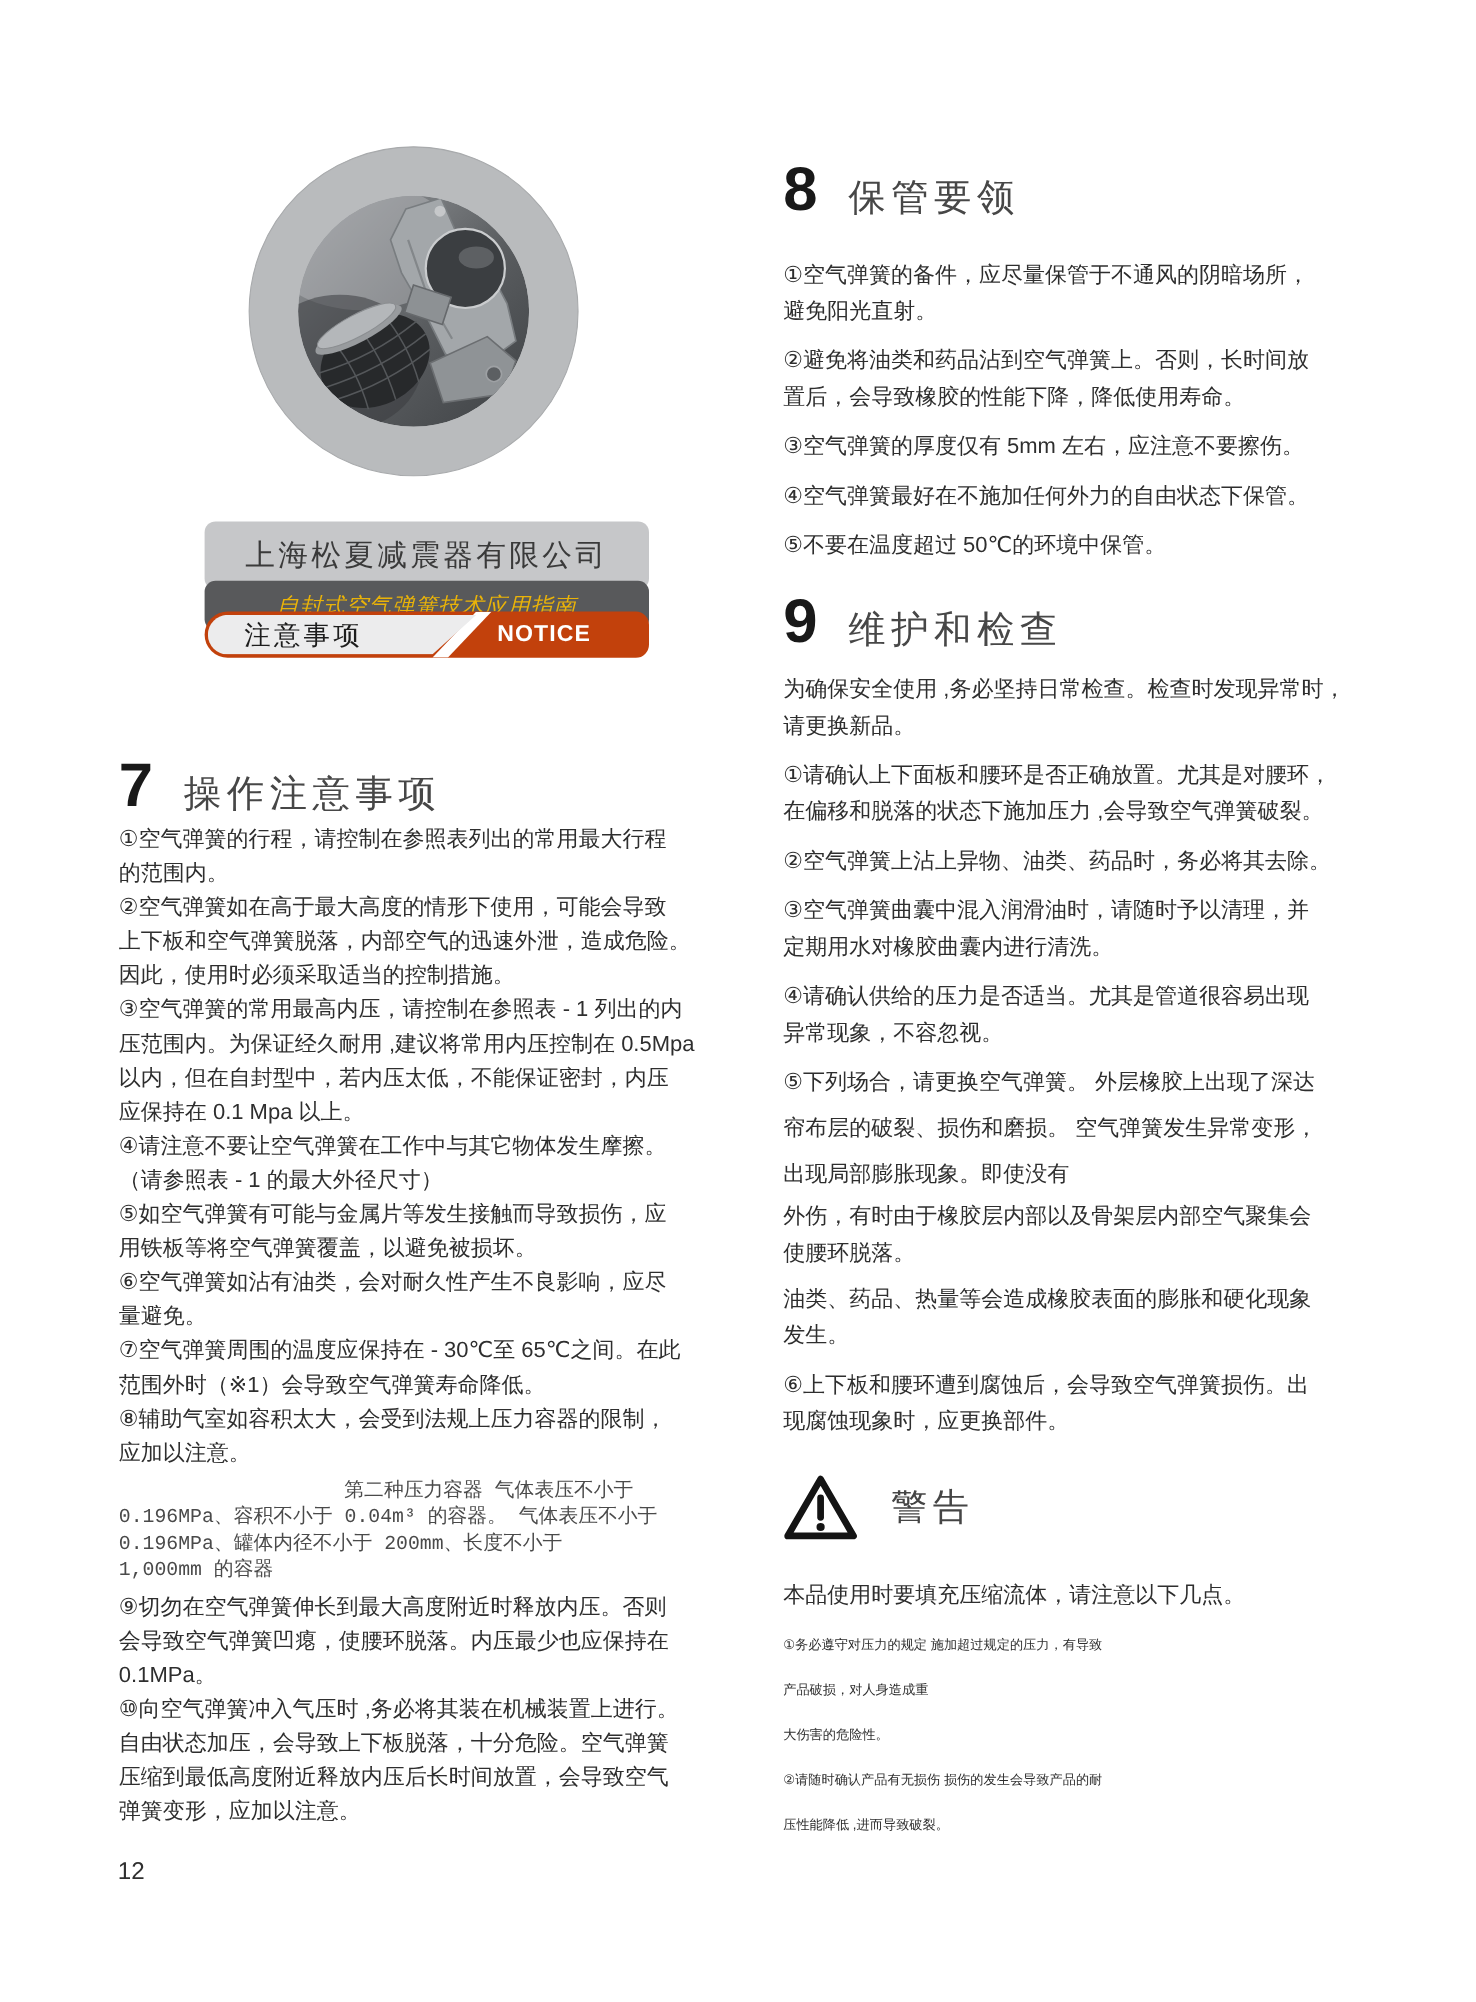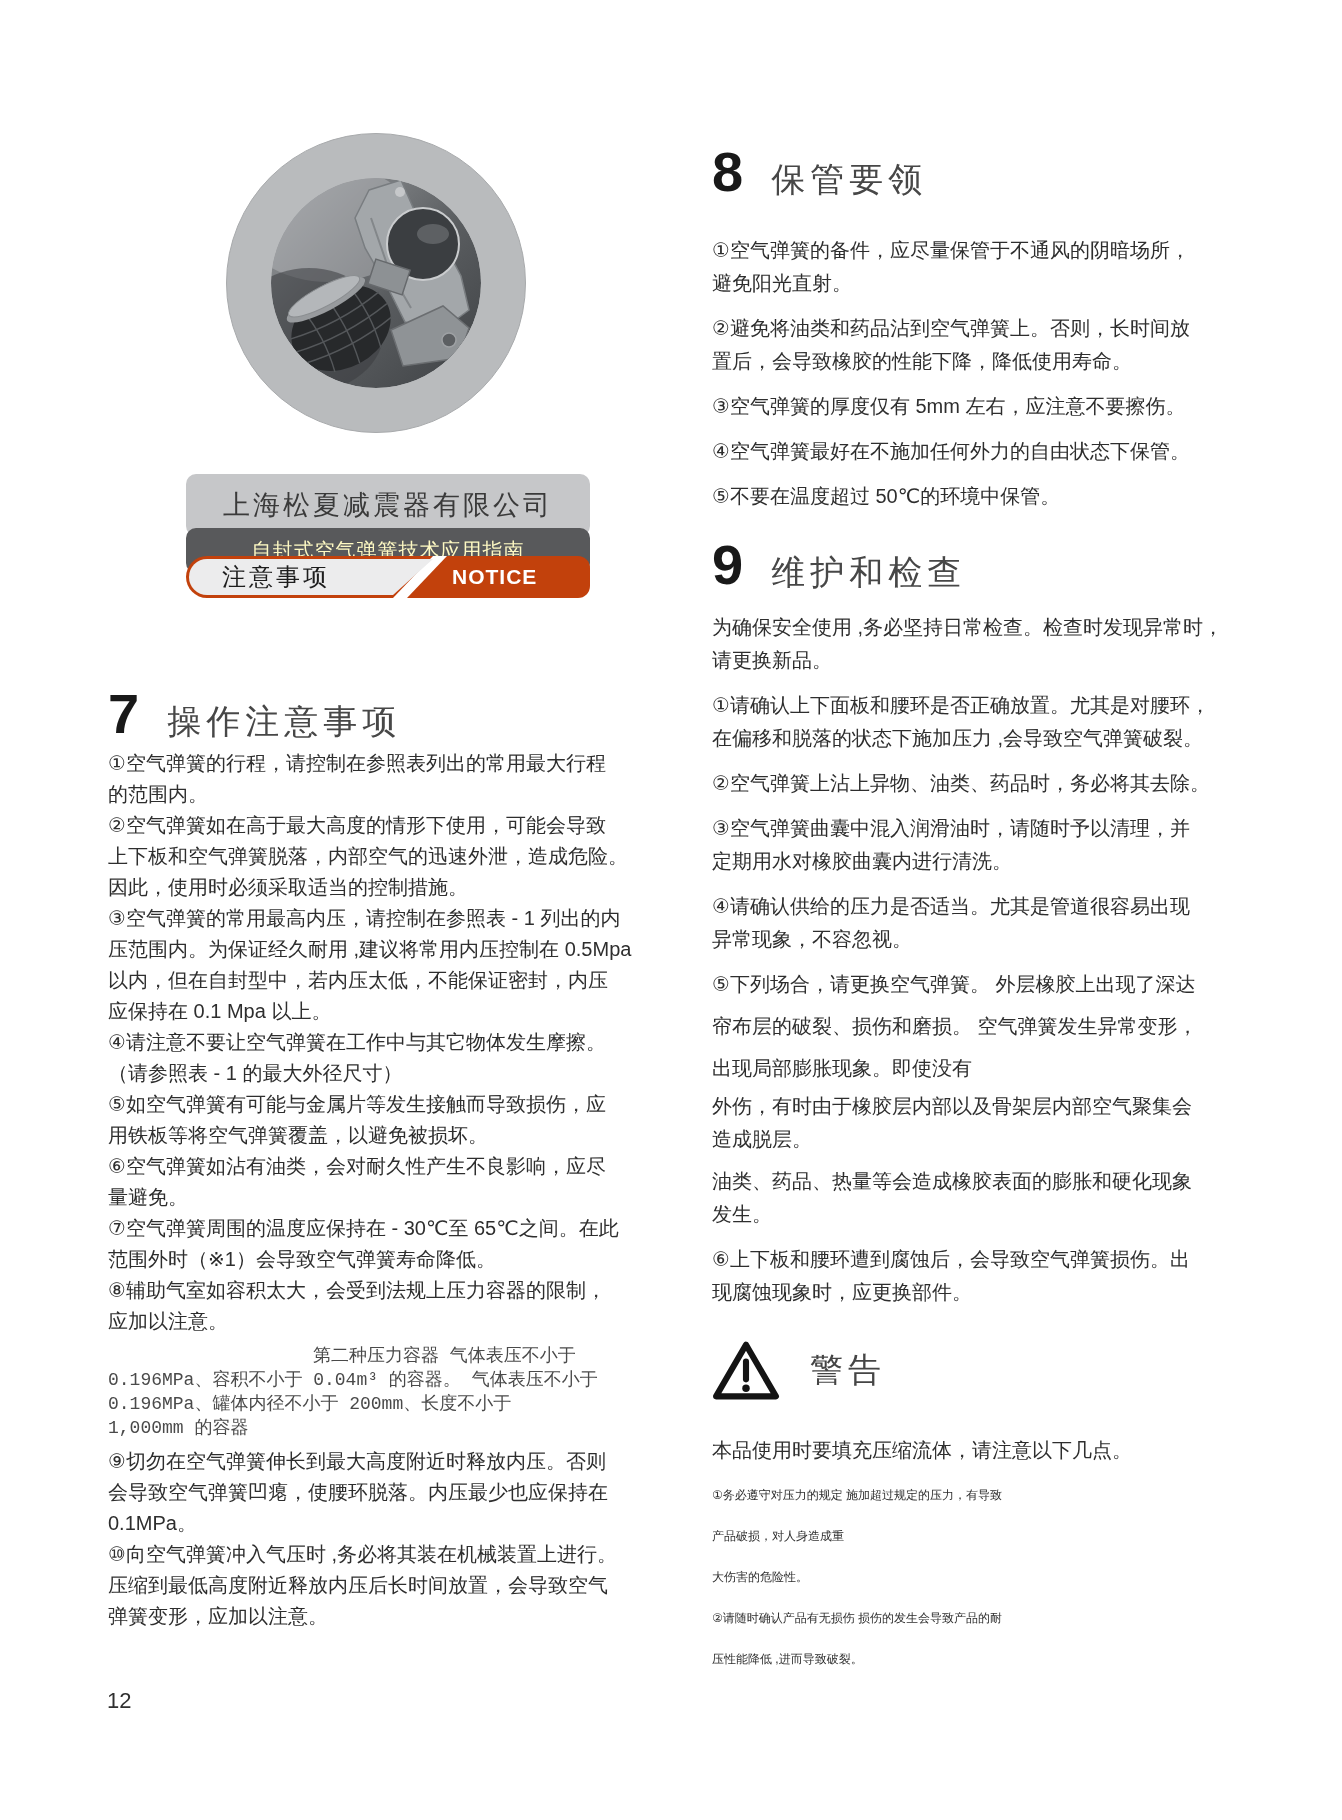--- a/index.html
+++ b/index.html
@@ -14,21 +14,21 @@
   .photo-wrap { position:absolute; left:44px; top:44px; width:210px; height:210px;
     border-radius:50%; overflow:hidden; }
   .photo-wrap svg { display:block; }
 
   
   .banner-company { position:absolute; left:186px; top:474px; width:404px; height:62px;
     background:#c6c7c9; border-radius:10px; display:flex; align-items:center; justify-content:center;
     font-family:"Liberation Serif","DejaVu Serif",serif; font-size:27px; color:#3a3a3a; letter-spacing:3px; }
   .banner-dark { position:absolute; left:186px; top:528px; width:404px; height:45px;
     background:#58595b; border-radius:10px; display:flex; align-items:center; justify-content:center;
-    color:#fef9c3; font-size:20px; letter-spacing:1px; }
+    color:#eab308; font-size:20px; letter-spacing:1px;font-style:italic; }
 
   
   .tab { position:absolute; left:186px; top:556px; width:404px; height:42px;
     background:#c2410c; border-radius:21px 12px 12px 21px; overflow:hidden; }
   .tab-stripe { position:absolute; left:0; top:0; width:100%; height:100%;
     background:#ffffff; clip-path:polygon(247px 0, 261px 0, 221px 100%, 207px 100%); }
   .tab-light { position:absolute; left:3px; top:3px; bottom:3px; width:244px;
     background:#ececed; border-radius:18px 0 0 18px;
     clip-path:polygon(0 0, 244px 0, 204px 100%, 0 100%); }
   .tab-cn { position:absolute; left:36px; top:50%; transform:translateY(-50%);
@@ -180,20 +180,21 @@
         <div class="ln">0.196MPa、罐体内径不小于 200mm、长度不小于</div>
         <div class="ln">1,000mm 的容器</div>
       </div>
     <div class="para">
         <div class="ln">⑨切勿在空气弹簧伸长到最大高度附近时释放内压。否则</div>
         <div class="ln">会导致空气弹簧凹瘪，使腰环脱落。内压最少也应保持在</div>
         <div class="ln">0.1MPa。</div>
       </div>
     <div class="para">
         <div class="ln">⑩向空气弹簧冲入气压时 ,务必将其装在机械装置上进行。</div>
+        <div class="ln">自由状态加压，会导致上下板脱落，十分危险。空气弹簧</div>
         <div class="ln">压缩到最低高度附近释放内压后长时间放置，会导致空气</div>
         <div class="ln">弹簧变形，应加以注意。</div>
       </div>
   </div>
 
   <div class="col-right">
     <div class="sec-head sec8-head">
       <span class="sec-num">8</span>
       <span class="sec-title">保管要领</span>
     </div>
@@ -236,21 +237,21 @@
       </div>
     <div class="para">
         <div class="ln">④请确认供给的压力是否适当。尤其是管道很容易出现</div>
         <div class="ln">异常现象，不容忽视。</div>
       </div>
     <div class="para gap">
         <div class="ln">⑤下列场合，请更换空气弹簧。 外层橡胶上出现了深达</div>
         <div class="ln">帘布层的破裂、损伤和磨损。 空气弹簧发生异常变形，</div>
         <div class="ln">出现局部膨胀现象。即使没有</div>
         <div class="ln">外伤，有时由于橡胶层内部以及骨架层内部空气聚集会</div>
-        <div class="ln">造成脱层。</div>
+        <div class="ln">使腰环脱落。</div>
         <div class="ln">油类、药品、热量等会造成橡胶表面的膨胀和硬化现象</div>
         <div class="ln">发生。</div>
       </div>
     <div class="para">
         <div class="ln">⑥上下板和腰环遭到腐蚀后，会导致空气弹簧损伤。出</div>
         <div class="ln">现腐蚀现象时，应更换部件。</div>
       </div>
 
     <div class="warn-head">
       <svg class="warn-icon" viewBox="0 0 100 92">

